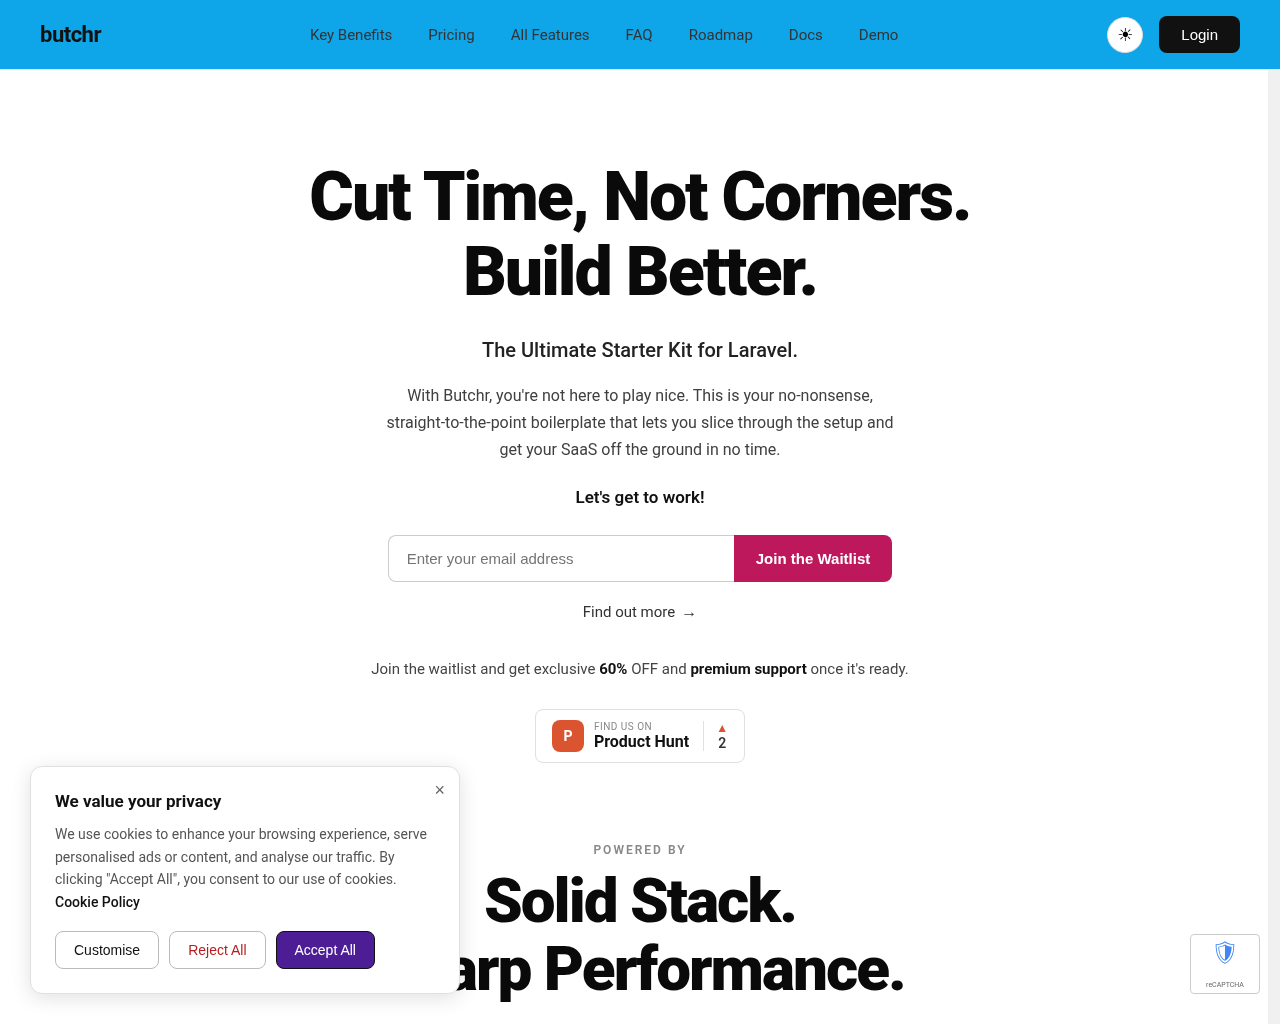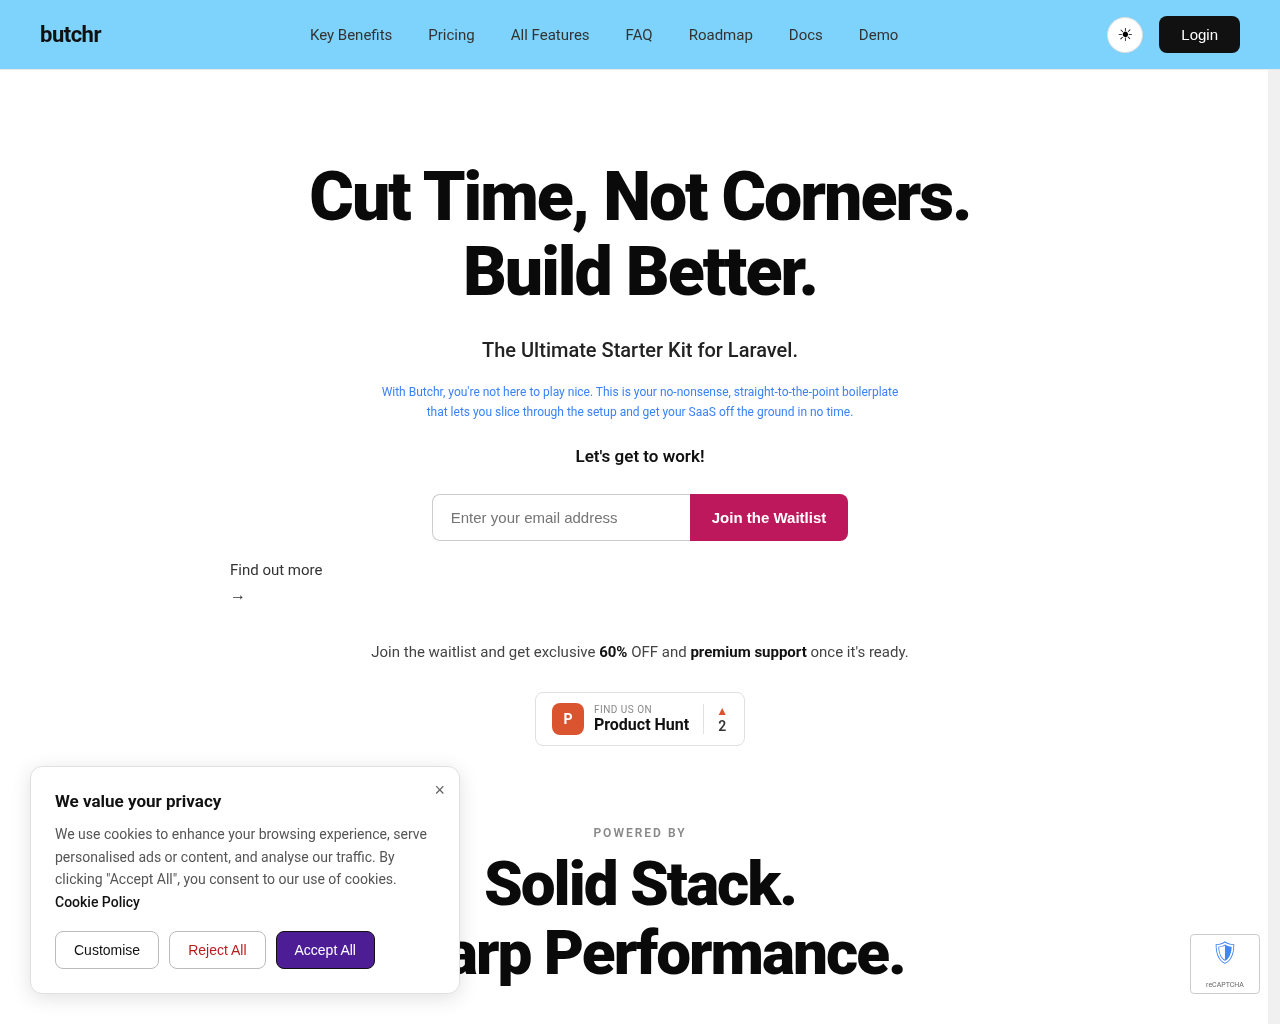--- a/index.html
+++ b/index.html
@@ -14,21 +14,21 @@
     
     .navbar {
       display: flex;
       align-items: center;
       justify-content: space-between;
       padding: 0 40px;
       height: 70px;
       border-bottom: 1px solid #e8e8e8;
       position: sticky;
       top: 0;
-      background: #7dd3fc;
+      background: #0ea5e9;
       z-index: 100;
     }
     .navbar-logo {
       font-size: 22px;
       font-weight: 700;
       color: #111;
       letter-spacing: -0.5px;
     }
     .navbar-links {
       display: flex;
@@ -101,42 +101,42 @@
       margin-bottom: 28px;
       letter-spacing: -2px;
     }
     .hero-subtitle {
       font-size: 20px;
       font-weight: 500;
       color: #222;
       margin-bottom: 20px;
     }
     .hero-description {
-      font-size: 12px;
-      color: #3b82f6;
+      font-size: 16px;
+      color: #404040;
       line-height: 1.7;
       max-width: 520px;
       margin: 0 auto 24px;
     }
     .hero-cta-text {
       font-size: 17px;
       font-weight: 600;
       color: #111;
       margin-bottom: 28px;
     }
 
     
     .email-form {
       display: flex;
       justify-content: center;
       gap: 0;
       margin-bottom: 20px;
     }
     .email-input {
-      width: 258px;
+      width: 346px;
       padding: 14px 18px;
       border: 1.5px solid #ccc;
       border-right: none;
       border-radius: 8px 0 0 8px;
       font-size: 15px;
       color: #888;
       outline: none;
     }
     .waitlist-btn {
       background: #be185d;
@@ -146,29 +146,28 @@
       border-radius: 0 8px 8px 0;
       font-size: 15px;
       font-weight: 600;
       cursor: pointer;
       white-space: nowrap;
     }
 
     
     .find-out-more {
       display: flex;
-      align-items: flex-start;
+      align-items: center;
       justify-content: center;
       gap: 6px;
       color: #333;
       font-size: 15px;
       text-decoration: none;
       cursor: pointer;
       margin-bottom: 36px;
-      flex-direction: column;
     }
     .arrow-icon { font-size: 16px; }
 
     
     .discount-text {
       font-size: 15px;
       color: #444;
       margin-bottom: 28px;
       line-height: 1.6;
     }

